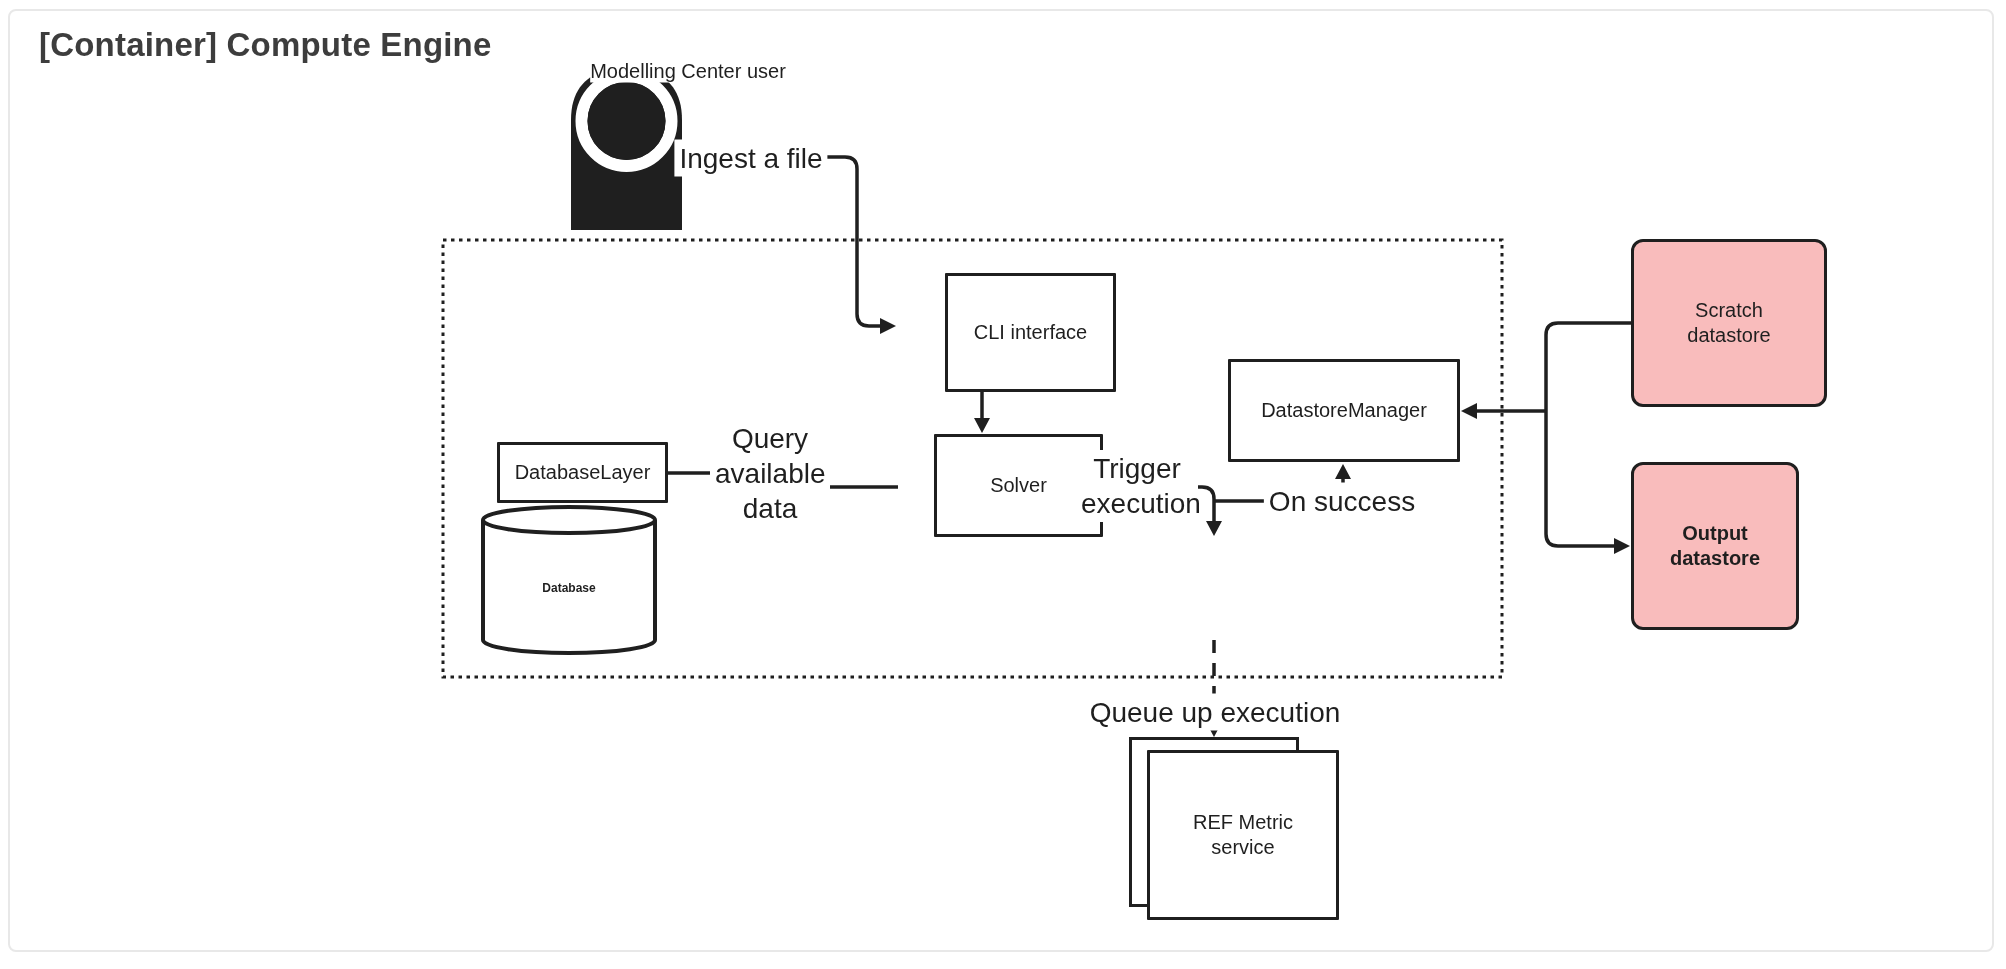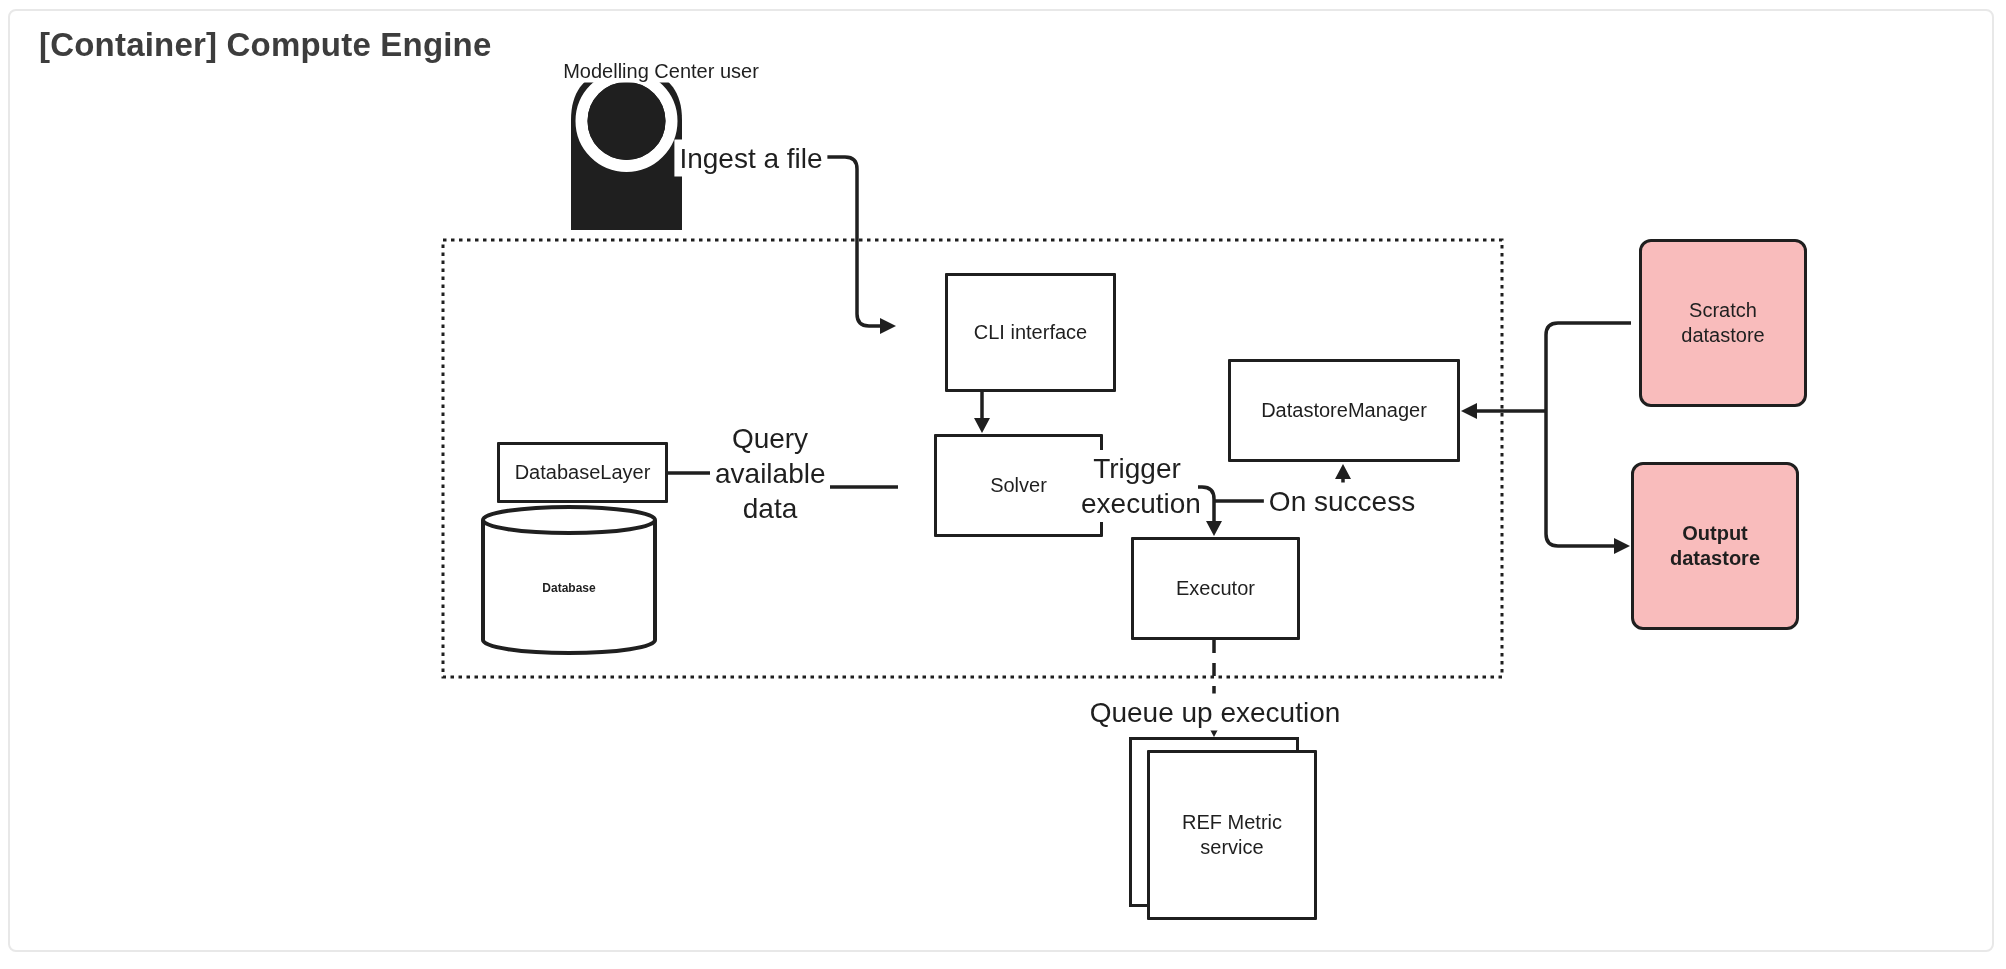--- a/index.html
+++ b/index.html
@@ -148,38 +148,35 @@
   <div class="node plain" style="left:469px;top:442px;width:171px;height:61px;margin-left:28px;">
     <span>DatabaseLayer</span>
   </div>
 
   <div class="db-label" style="left:569px;top:588px;">Database</div>
 
   <div class="node plain" style="left:1228px;top:359px;width:232px;height:103px;">
     <span>DatastoreManager</span>
   </div>
 
-  <div class="node plain" style="left:1131px;top:537px;width:169px;height:103px;">
-    <span>Executor</span>
-  </div>
 
-  <div class="node pink" style="left:1631px;top:239px;width:168px;height:168px;margin-left:8px;">
+  <div class="node pink" style="left:1631px;top:239px;width:196px;height:168px;">
     <span style="width:110px">Scratch datastore</span>
   </div>
 
   <div class="node pink" style="left:1631px;top:462px;width:168px;height:168px;font-weight:bold;">
     <span style="width:110px">Output datastore</span>
   </div>
 
   <div class="stack-back" style="left:1129px;top:737px;width:170px;height:170px;"></div>
-  <div class="node plain" style="left:1147px;top:750px;width:170px;height:170px;">
+  <div class="node plain" style="left:1147px;top:750px;width:192px;height:170px;">
     <span style="width:120px">REF Metric service</span>
   </div>
 
-  <div class="actor-label" style="left:661px;top:71px;text-align:right;">Modelling Center user</div>
+  <div class="actor-label" style="left:688px;top:71px;text-align:right;">Modelling Center user</div>
 
   <div class="edge-label" style="left:751px;top:158px;">Ingest a file</div>
 
   <div class="edge-label wrap" style="left:770px;top:473px;width:110px;">Query available data</div>
 
   <div class="edge-label wrap" style="left:1137px;top:486px;width:112px;">Trigger execution</div>
 
   <div class="edge-label" style="left:1342px;top:501px;">On success</div>
 
   <div class="edge-label" style="left:1215px;top:712px;">Queue up execution</div>

